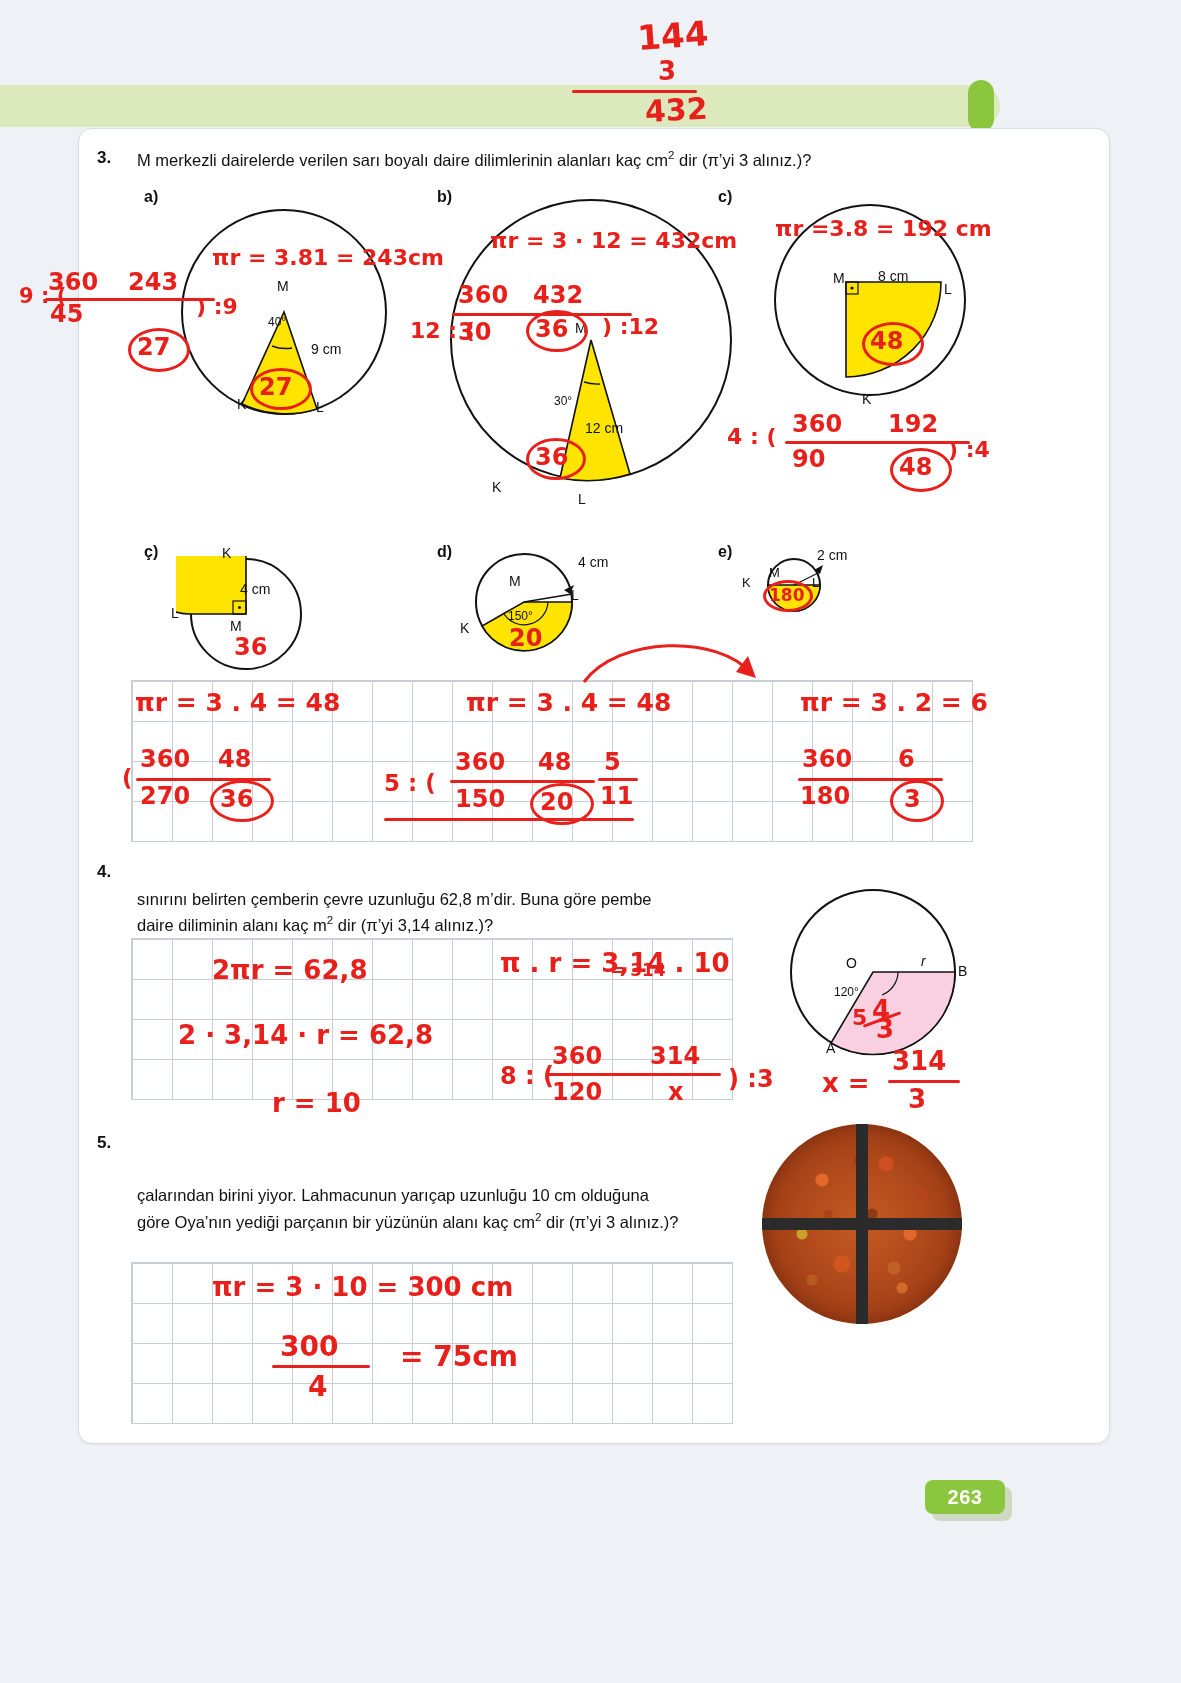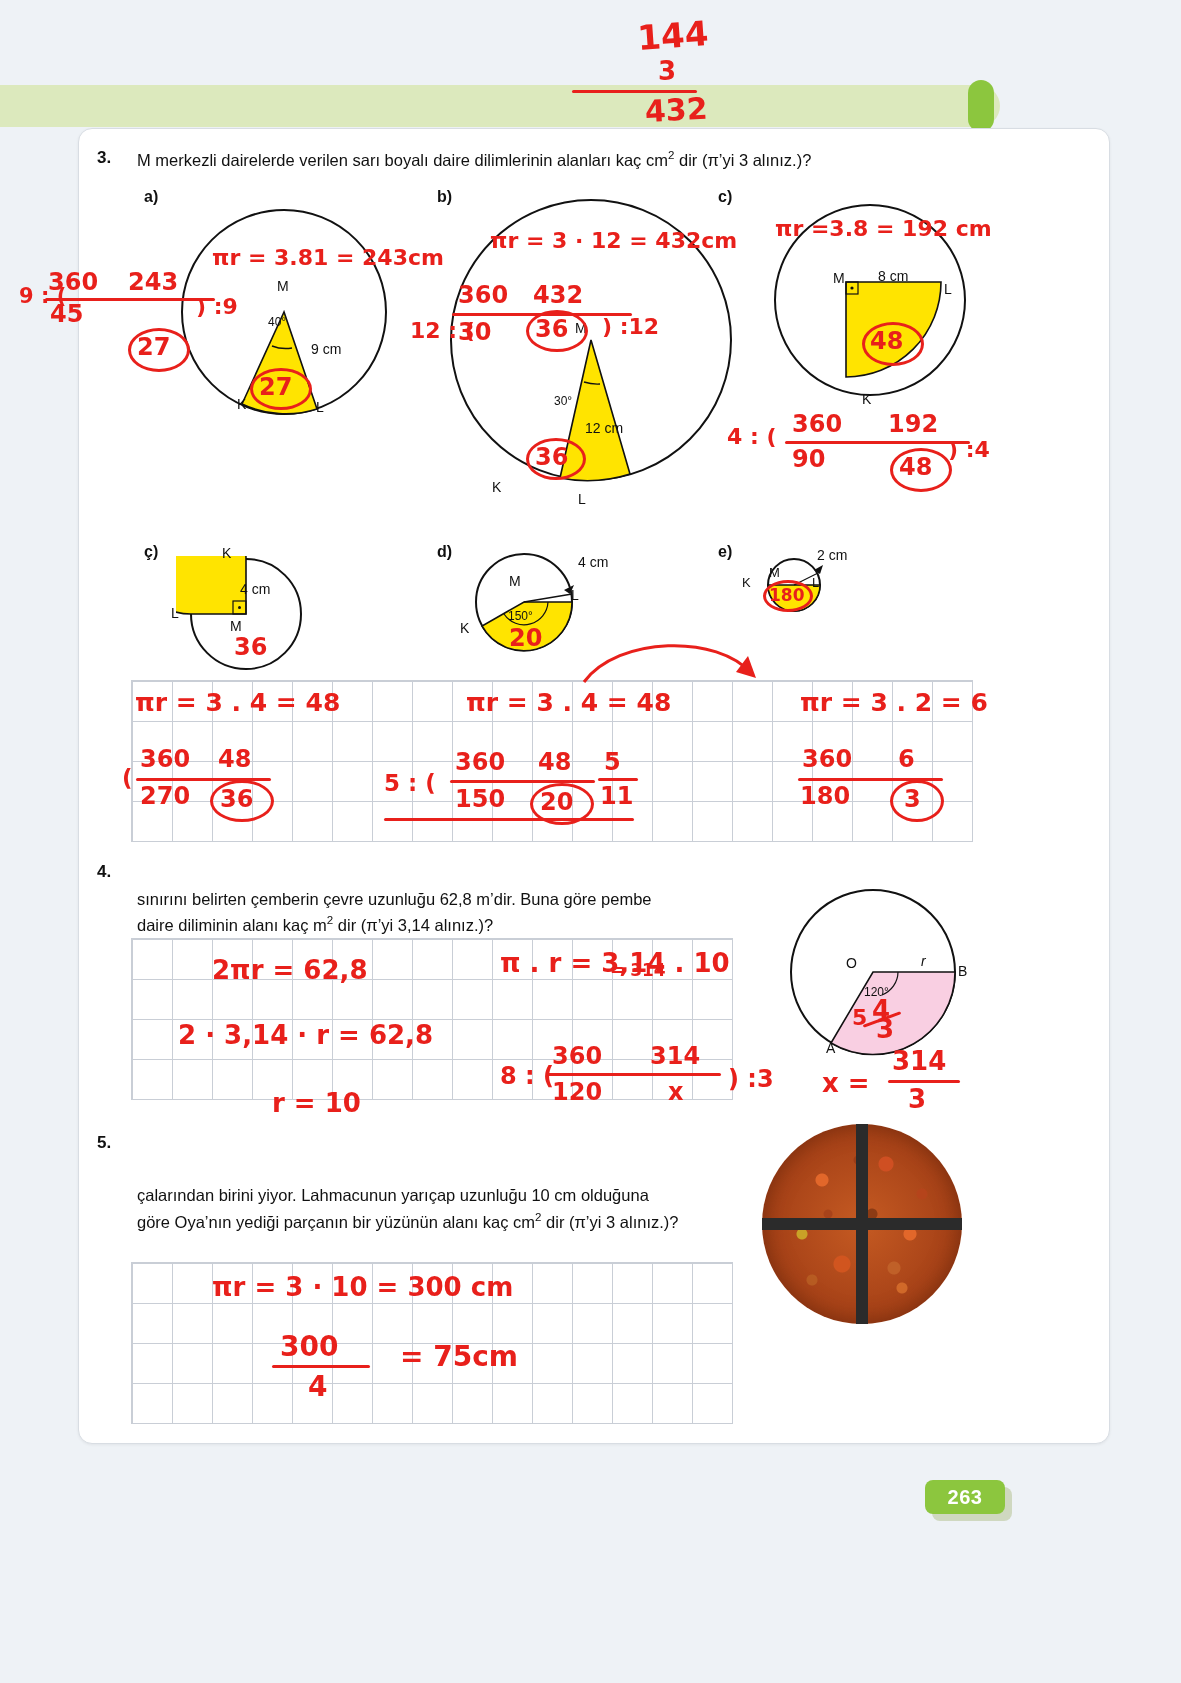--- a/index.html
+++ b/index.html
@@ -264,21 +264,21 @@
 
 <svg class="fig" style="left:768px; top:880px;" width="220" height="200">
   <circle cx="105" cy="92" r="82" fill="#fff" stroke="#111" stroke-width="2"></circle>
   <path d="M105 92 L187 92 A82 82 0 0 1 63 163 Z" fill="#f9cfe2" stroke="#111" stroke-width="1.6"></path>
   <path d="M130 92 A25 25 0 0 1 114 115" fill="none" stroke="#111" stroke-width="1.2"></path>
 </svg>
 <div class="lbl" style="left:846px; top:955px;">O</div>
 <div class="lbl" style="left:921px; top:953px; font-style:italic;">r</div>
 <div class="lbl" style="left:958px; top:963px;">B</div>
 <div class="lbl" style="left:826px; top:1040px;">A</div>
-<div class="lbl" style="left:864px; top:985px; font-size:12px;">120°</div>
+<div class="lbl" style="left:834px; top:985px; font-size:12px;">120°</div>
 
 <div class="grid" style="left:131px; top:938px; width:600px; height:160px;"></div>
 
 <div class="hw" style="left:212px; top:955px; font-size:26px;">2πr = 62,8</div>
 <div class="hw" style="left:178px; top:1020px; font-size:26px;">2 · 3,14 · r = 62,8</div>
 <div class="hw" style="left:272px; top:1088px; font-size:26px;">r = 10</div>
 
 <div class="hw" style="left:500px; top:948px; font-size:26px;">π . r  = 3,14 . 10</div>
 <div class="hw" style="left:610px; top:960px; font-size:17px;">= 314</div>
 <div class="hw" style="left:500px; top:1062px; font-size:24px;">8 : (</div>

